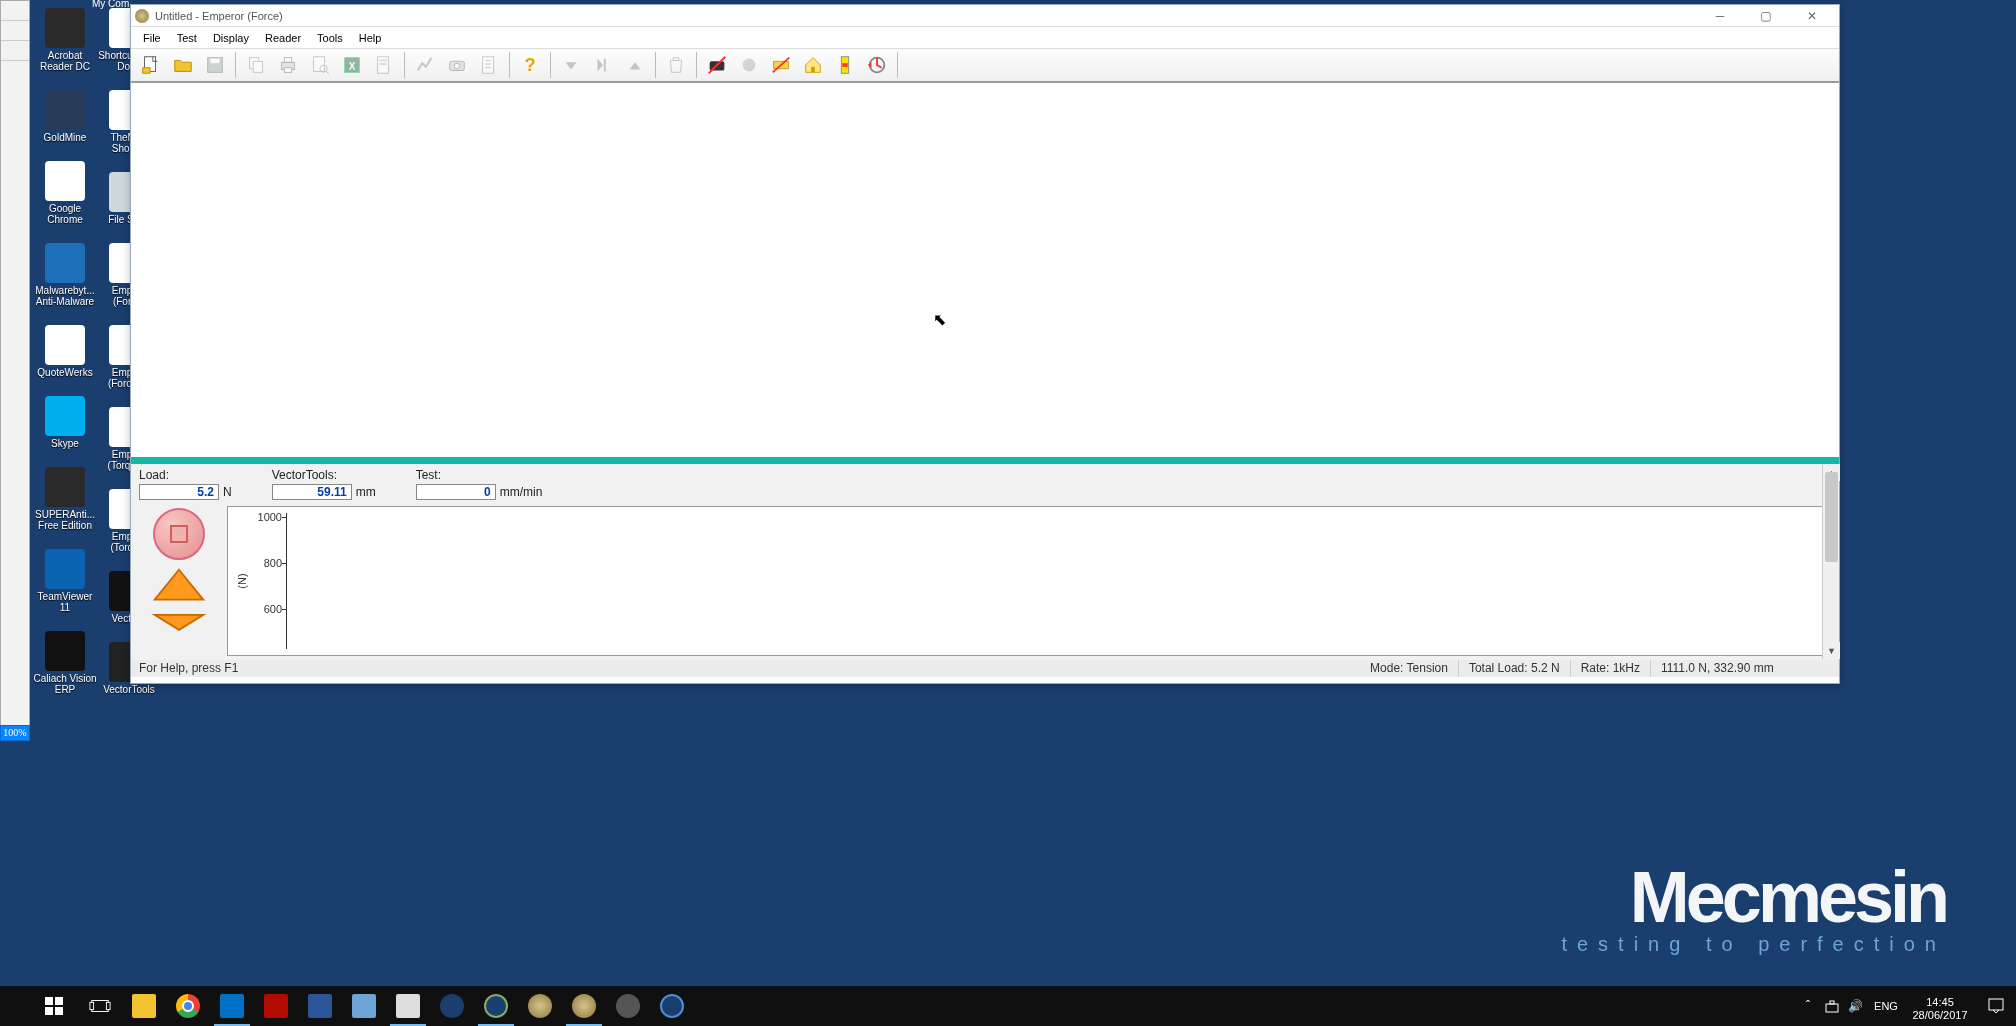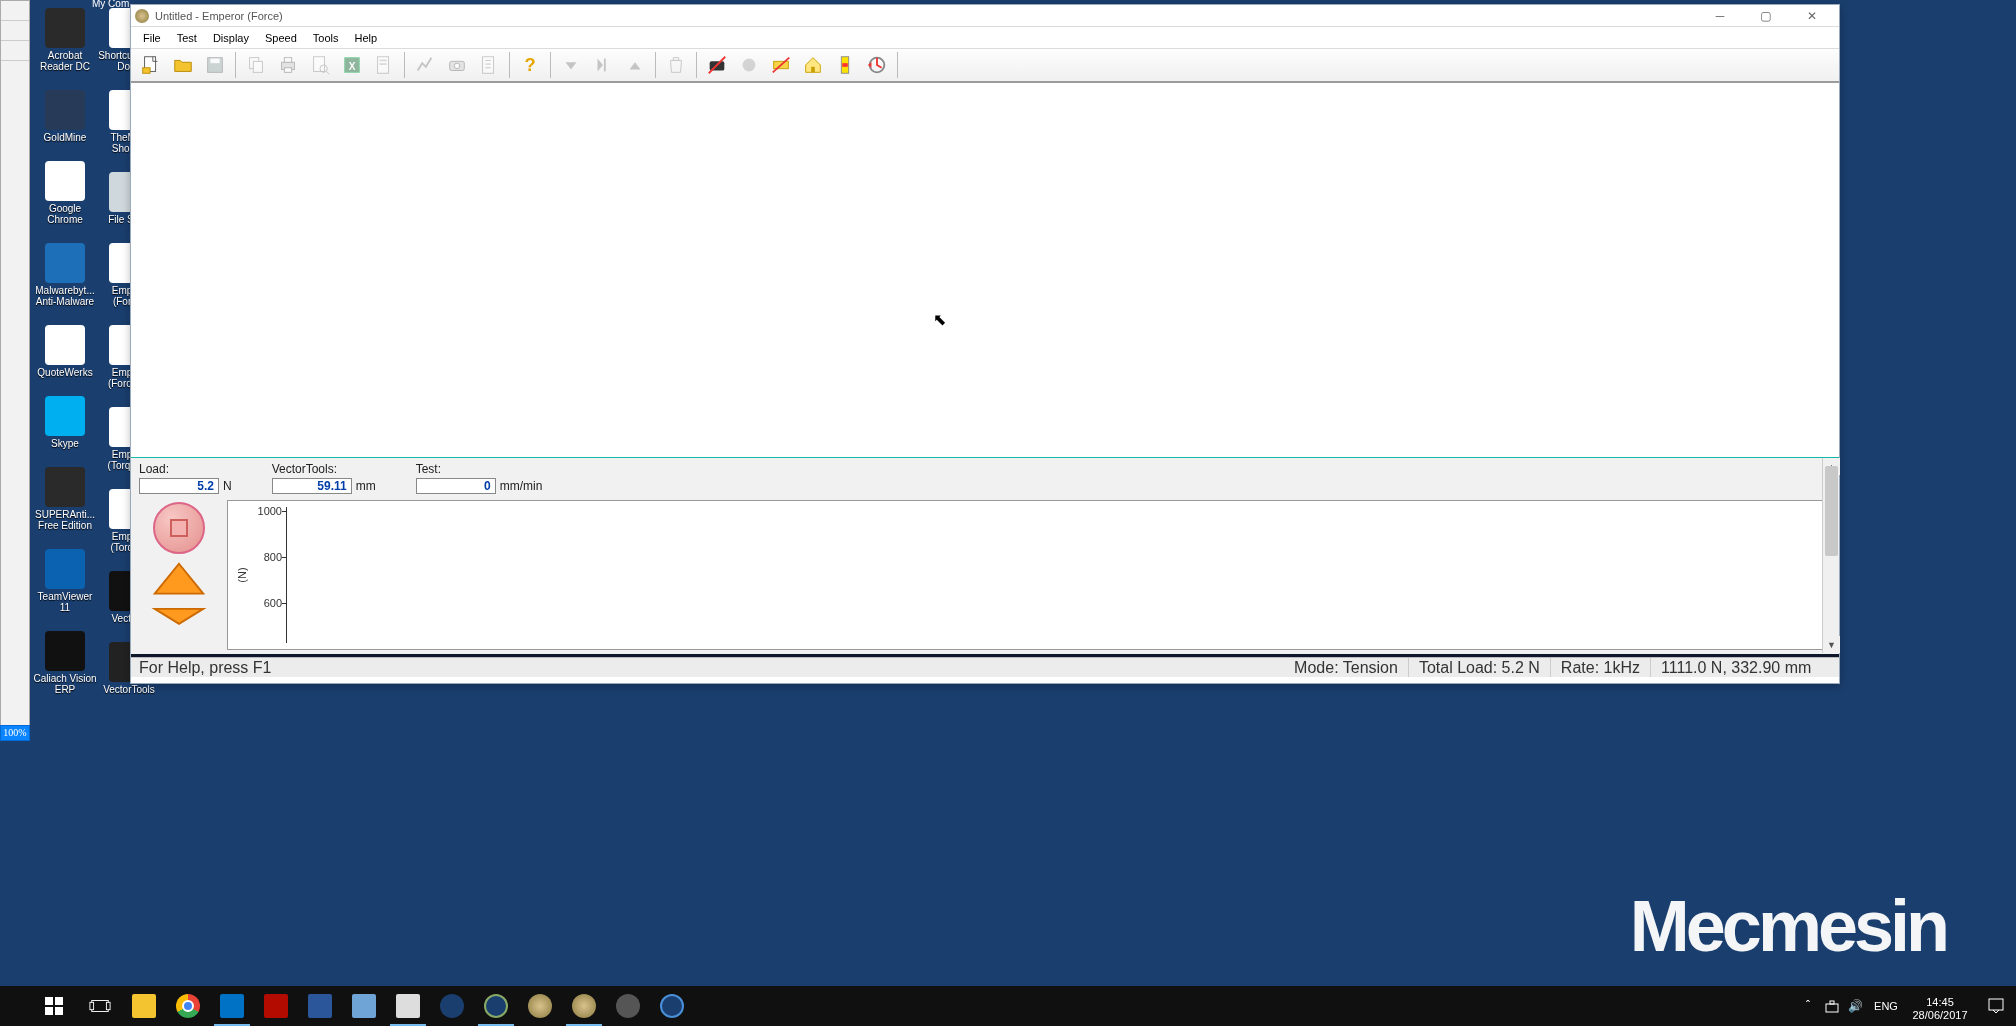--- a/index.html
+++ b/index.html
@@ -39,21 +39,21 @@
 
 .toolbar{height:34px;display:flex;align-items:center;padding:0 4px;border-bottom:2px solid #9b9b9b;background:linear-gradient(#fdfdfd,#f0f0f0);}
 .tb-sep{width:1px;height:26px;background:#bbb;margin:0 4px;}
 .tb-btn{width:28px;height:28px;margin:0 2px;display:flex;align-items:center;justify-content:center;border:1px solid transparent;border-radius:2px;}
 .tb-btn svg{width:22px;height:22px;}
 .tb-btn.disabled{opacity:.45;}
 
 .client{height:374px;background:#fff;}
 
 
-.lower{position:relative;height:200px;border-top:1px solid #14b8a6;background:#0f172a;}
+.lower{position:relative;height:200px;border-top:7px solid #14b8a6;background:#0f172a;}
 .readouts{display:flex;gap:40px;padding:4px 8px 2px 8px;font-size:12px;color:#222;background:#f1f1f1;}
 .ro{display:flex;flex-direction:column;}
 .ro .lab{margin-bottom:2px;}
 .ro .valrow{display:flex;align-items:center;}
 .ro input{width:80px;height:16px;border:1px solid #888;background:#fff;color:#003ea8;font-weight:bold;text-align:right;padding-right:4px;font-size:12px;}
 .ro .unit{margin-left:4px;}
 
 .plotpanel{display:flex;height:158px;background:#f1f1f1;}
 .ctrlcol{width:96px;display:flex;flex-direction:column;align-items:center;padding-top:6px;gap:6px;}
 .stopbtn{width:52px;height:52px;border-radius:50%;background:radial-gradient(circle at 35% 30%,#f7c7c4,#e4908d);border:2px solid #d68;display:flex;align-items:center;justify-content:center;}
@@ -63,21 +63,21 @@
 .yaxis{position:absolute;left:6px;top:0;bottom:0;width:52px;}
 .ytick{position:absolute;right:4px;font-size:11px;color:#333;text-align:right;width:40px;}
 .ylabel{position:absolute;left:0px;top:50%;transform:translateY(-50%) rotate(-90deg);transform-origin:center;font-size:11px;color:#333;}
 .axis-line{position:absolute;left:58px;top:6px;bottom:6px;width:1px;background:#333;}
 .axis-tick{position:absolute;left:54px;width:4px;height:1px;background:#333;}
 
 .vscroll{position:absolute;right:0;top:0;width:17px;height:195px;background:#f0f0f0;border-left:1px solid #ccc;}
 .vscroll .thumb{position:absolute;left:2px;width:13px;height:90px;top:8px;background:#c8c8c8;border-radius:2px;}
 .vscroll .arr{position:absolute;left:0;width:17px;height:17px;background:#f0f0f0;display:flex;align-items:center;justify-content:center;font-size:9px;color:#555;}
 
-.status{height:20px;line-height:20px;background:#ececec;border-top:1px solid #bbb;display:flex;font-size:16px;color:#333;padding:0 8px;}
+.status{height:20px;line-height:20px;background:#ececec;border-top:1px solid #bbb;display:flex;font-size:12px;color:#333;padding:0 8px;}
 .status .cell{padding:0 10px;border-right:1px solid #ccc;}
 .status .left{flex:1;border-right:none;}
 
 .cursor{position:absolute;left:802px;top:305px;font-size:16px;color:#000;pointer-events:none;}
 
 
 .taskbar{position:absolute;left:0;bottom:0;width:2016px;height:40px;background:#101010;display:flex;align-items:center;color:#fff;}
 .taskbar .start{width:48px;height:40px;display:flex;align-items:center;justify-content:center;}
 .taskbar .search{display:flex;align-items:center;width:360px;height:40px;background:#1b1b1b;color:#999;font-size:13px;}
 .taskbar .search .circ{width:40px;display:flex;justify-content:center;}
@@ -177,38 +177,39 @@
       </div>
       <div class="di">
         <div class="ic" style="background:#222"></div>
         <div class="lbl">VectorTools</div>
       </div>
     </div>
 </div>
 
 <div class="brand">
   <div class="big">Mecmesin</div>
+  <div class="sub">testing to perfection</div>
 </div>
 
 <div class="appwin">
   <div class="titlebar">
     <div class="tico"></div>
     <span>Untitled - Emperor (Force)</span>
     <div class="btns">
       <div>─</div>
       <div>▢</div>
       <div class="close">✕</div>
     </div>
   </div>
 
   <div class="menubar" id="menubar">
       <span>File</span>
       <span>Test</span>
       <span>Display</span>
-      <span>Speed</span>
+      <span>Reader</span>
       <span>Tools</span>
       <span>Help</span>
     </div>
 
   <div class="toolbar">
     <div class="tb-btn">
         <svg viewBox="0 0 24 24">
           <rect x="5" y="3" width="12" height="16" fill="#fff" stroke="#555"></rect>
           <path d="M14 3v5h5" fill="none" stroke="#555"></path>
           <rect x="3" y="15" width="8" height="6" fill="#f4c430" stroke="#b88800"></rect>

